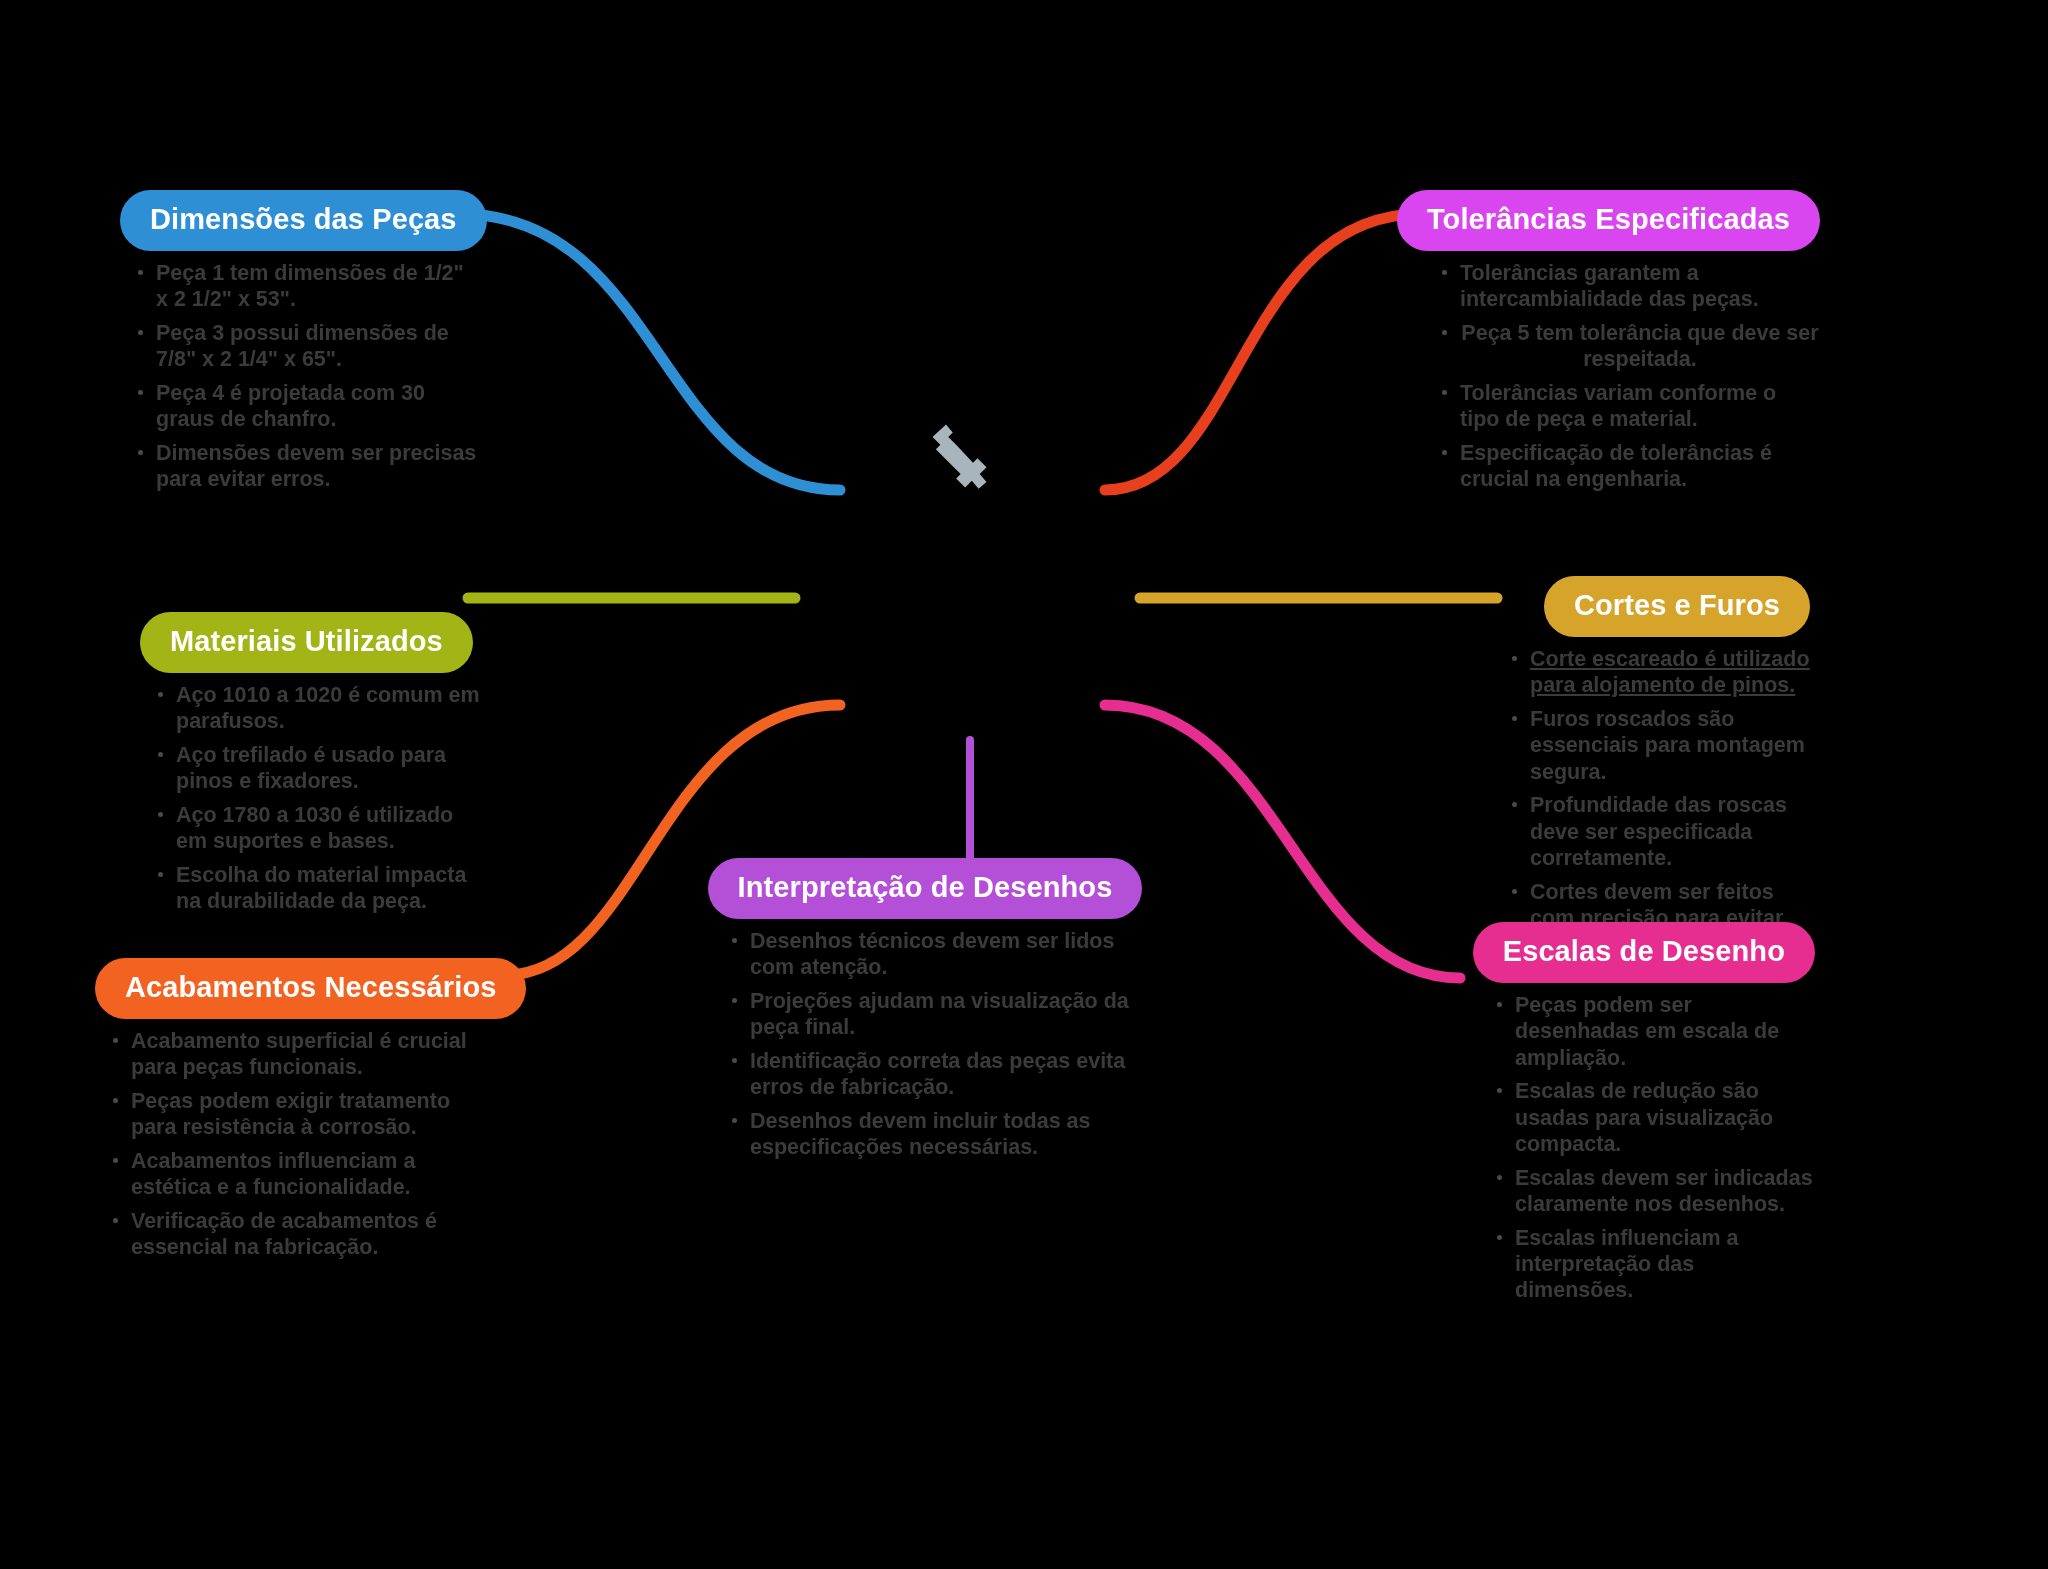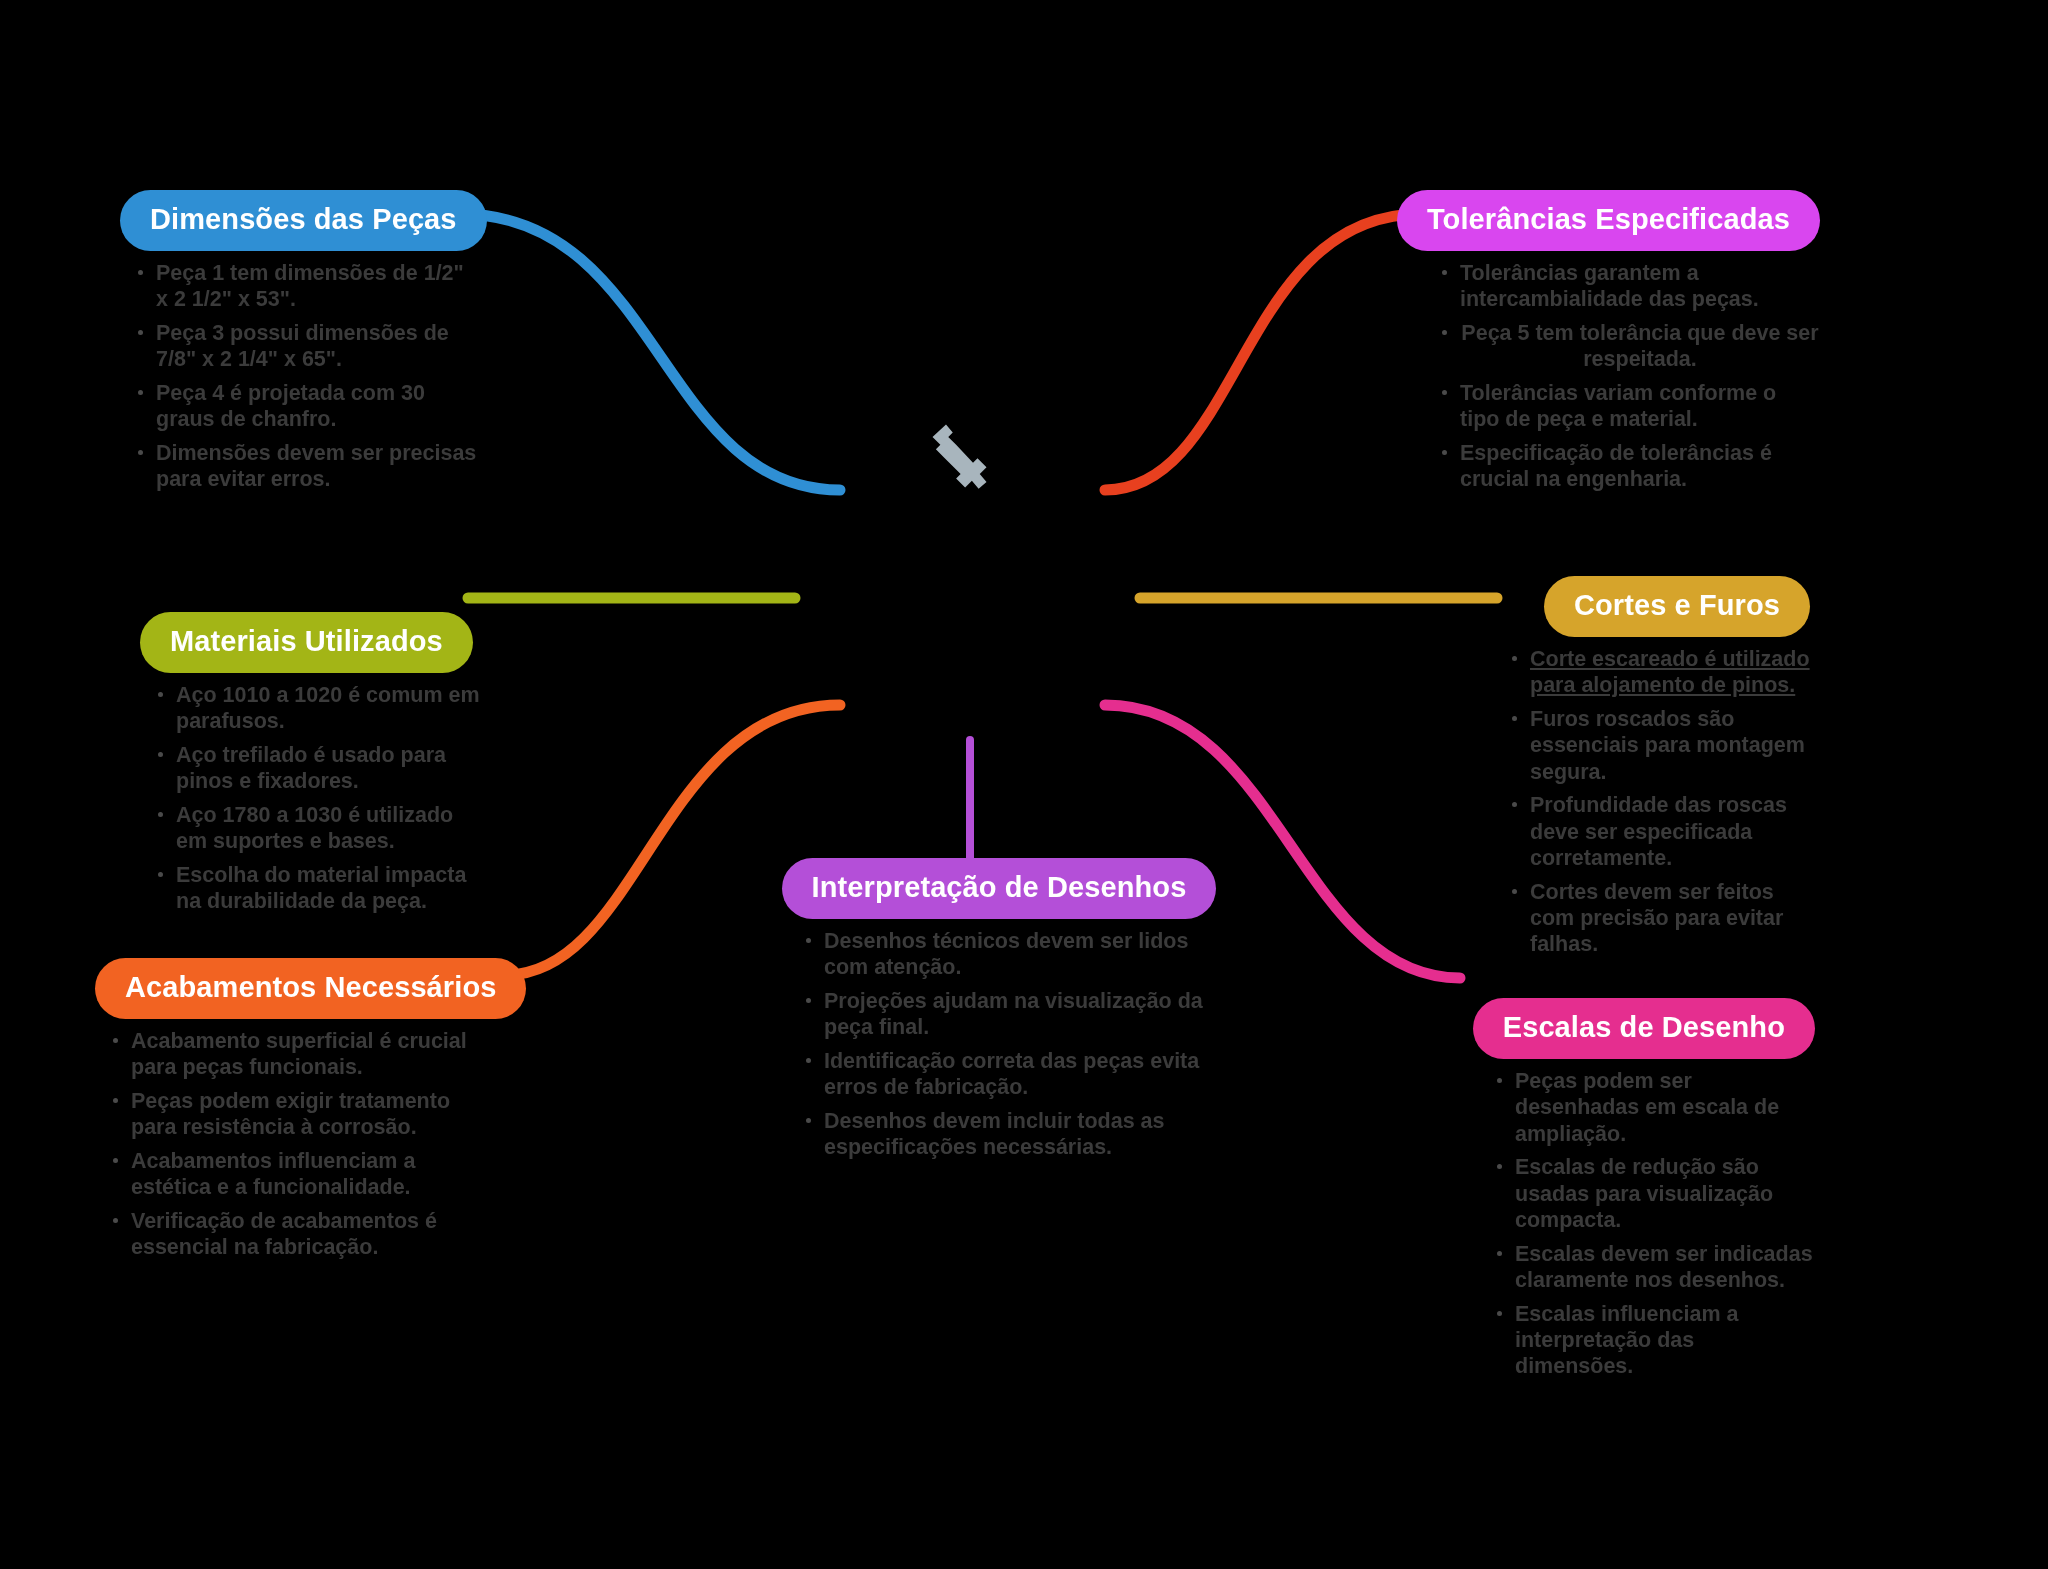--- a/index.html
+++ b/index.html
@@ -74,22 +74,22 @@
     border-radius: 50%;
     background: #4a4a4a;
   }
 
   
   #b-dimensoes      { left: 120px;  top: 190px;  width: 360px; }
   #b-tolerancias    { left: 1420px; top: 190px;  width: 400px; }
   #b-materiais      { left: 140px;  top: 576px;  width: 340px; }
   #b-cortes         { left: 1490px; top: 576px;  width: 320px; }
   #b-acabamentos    { left: 95px;   top: 958px;  width: 400px; }
-  #b-interpretacao  { left: 784px;  top: 858px;  width: 430px; }
-  #b-escalas        { left: 1475px; top: 998px;  width: 340px; }
+  #b-interpretacao  { left: 710px;  top: 858px;  width: 430px; }
+  #b-escalas        { left: 1475px; top: 922px;  width: 340px; }
 
   #b-dimensoes ul, #b-materiais ul, #b-acabamentos ul { margin-left: 10px; }
   #b-tolerancias ul, #b-cortes ul, #b-escalas ul      { margin-left: 14px; }
   #b-interpretacao ul                                  { margin-left: 14px; }
 
   #center-icon {
     position: absolute;
     left: 928px;
     top: 420px;
     width: 72px;

